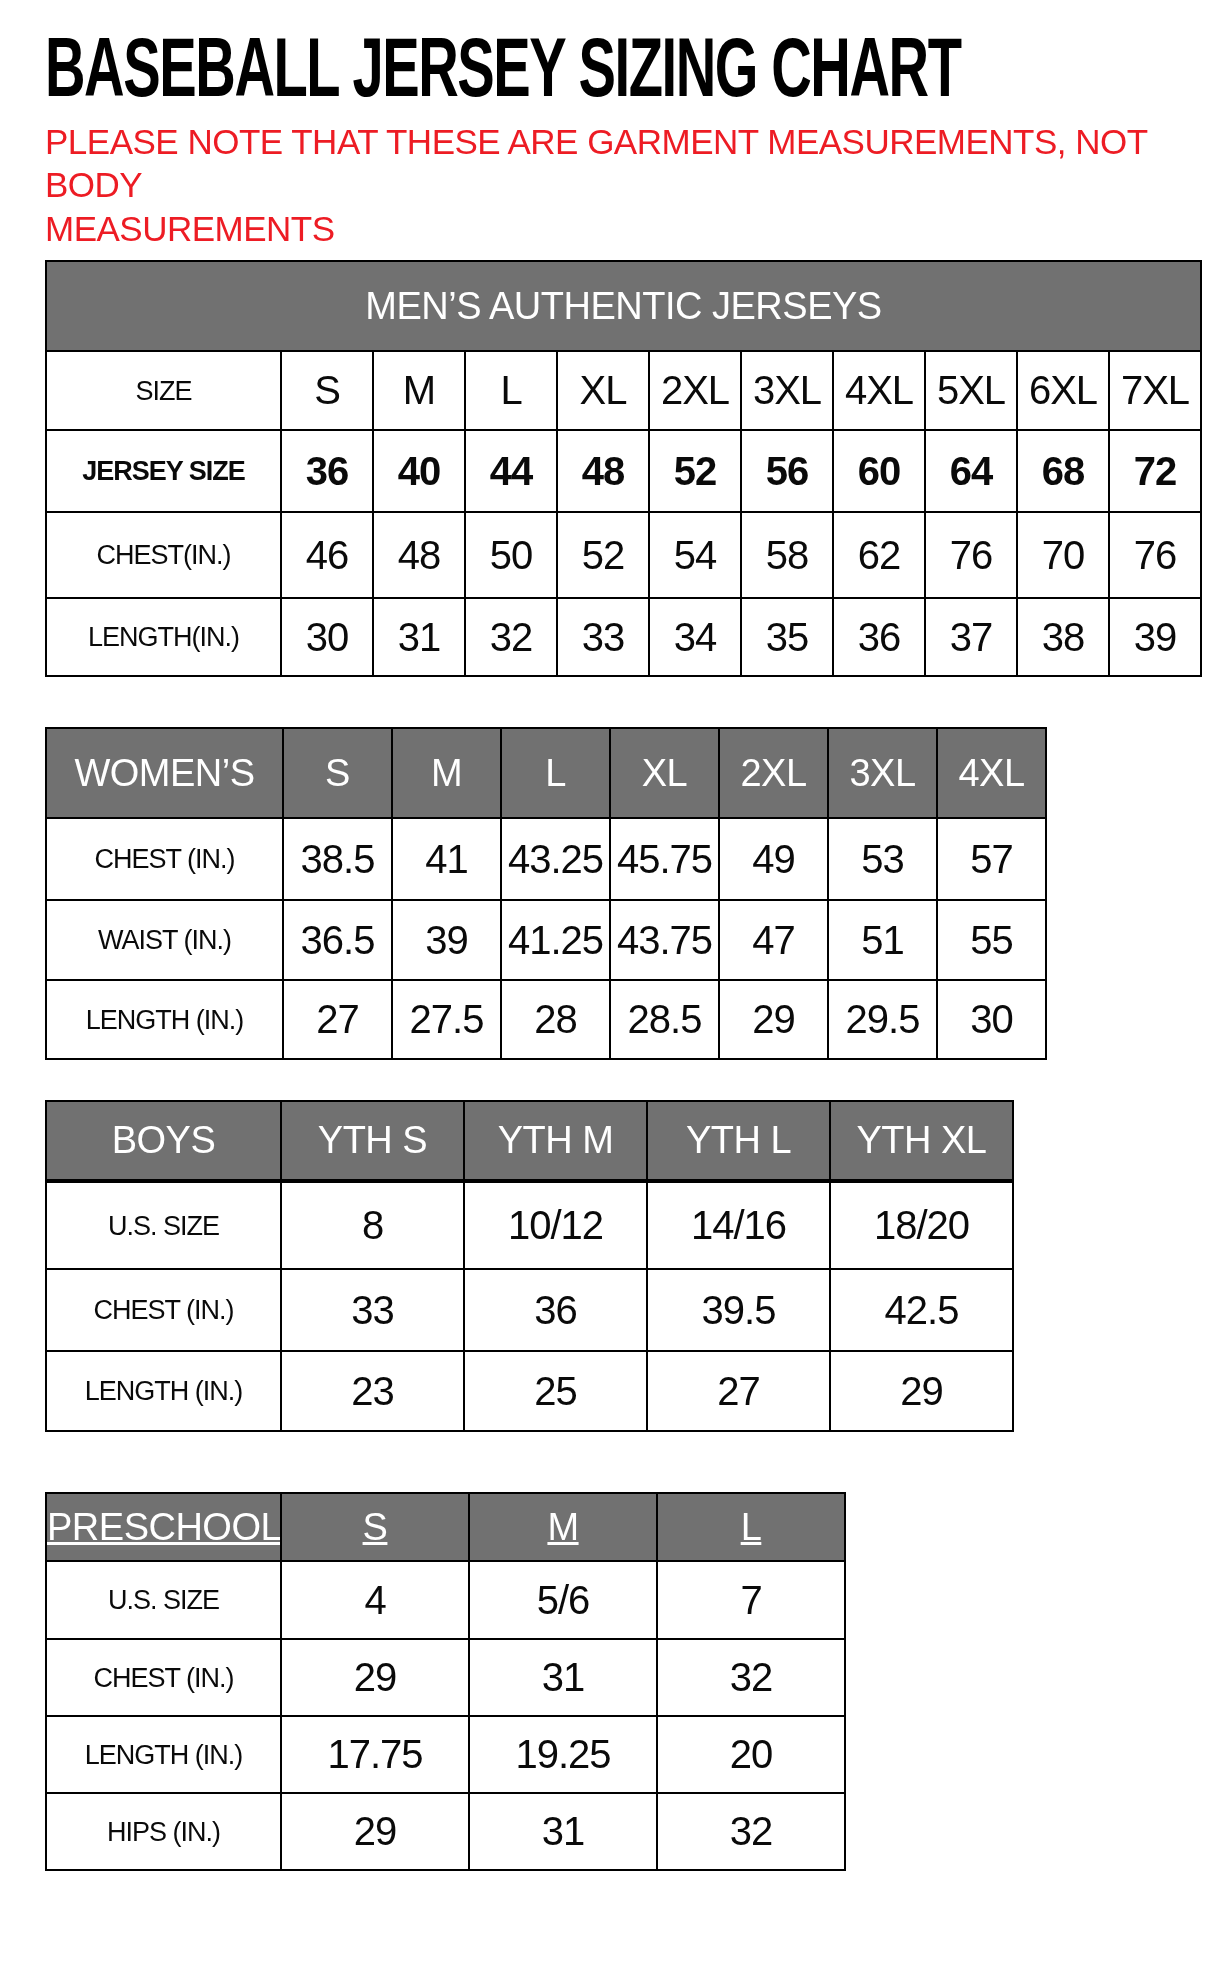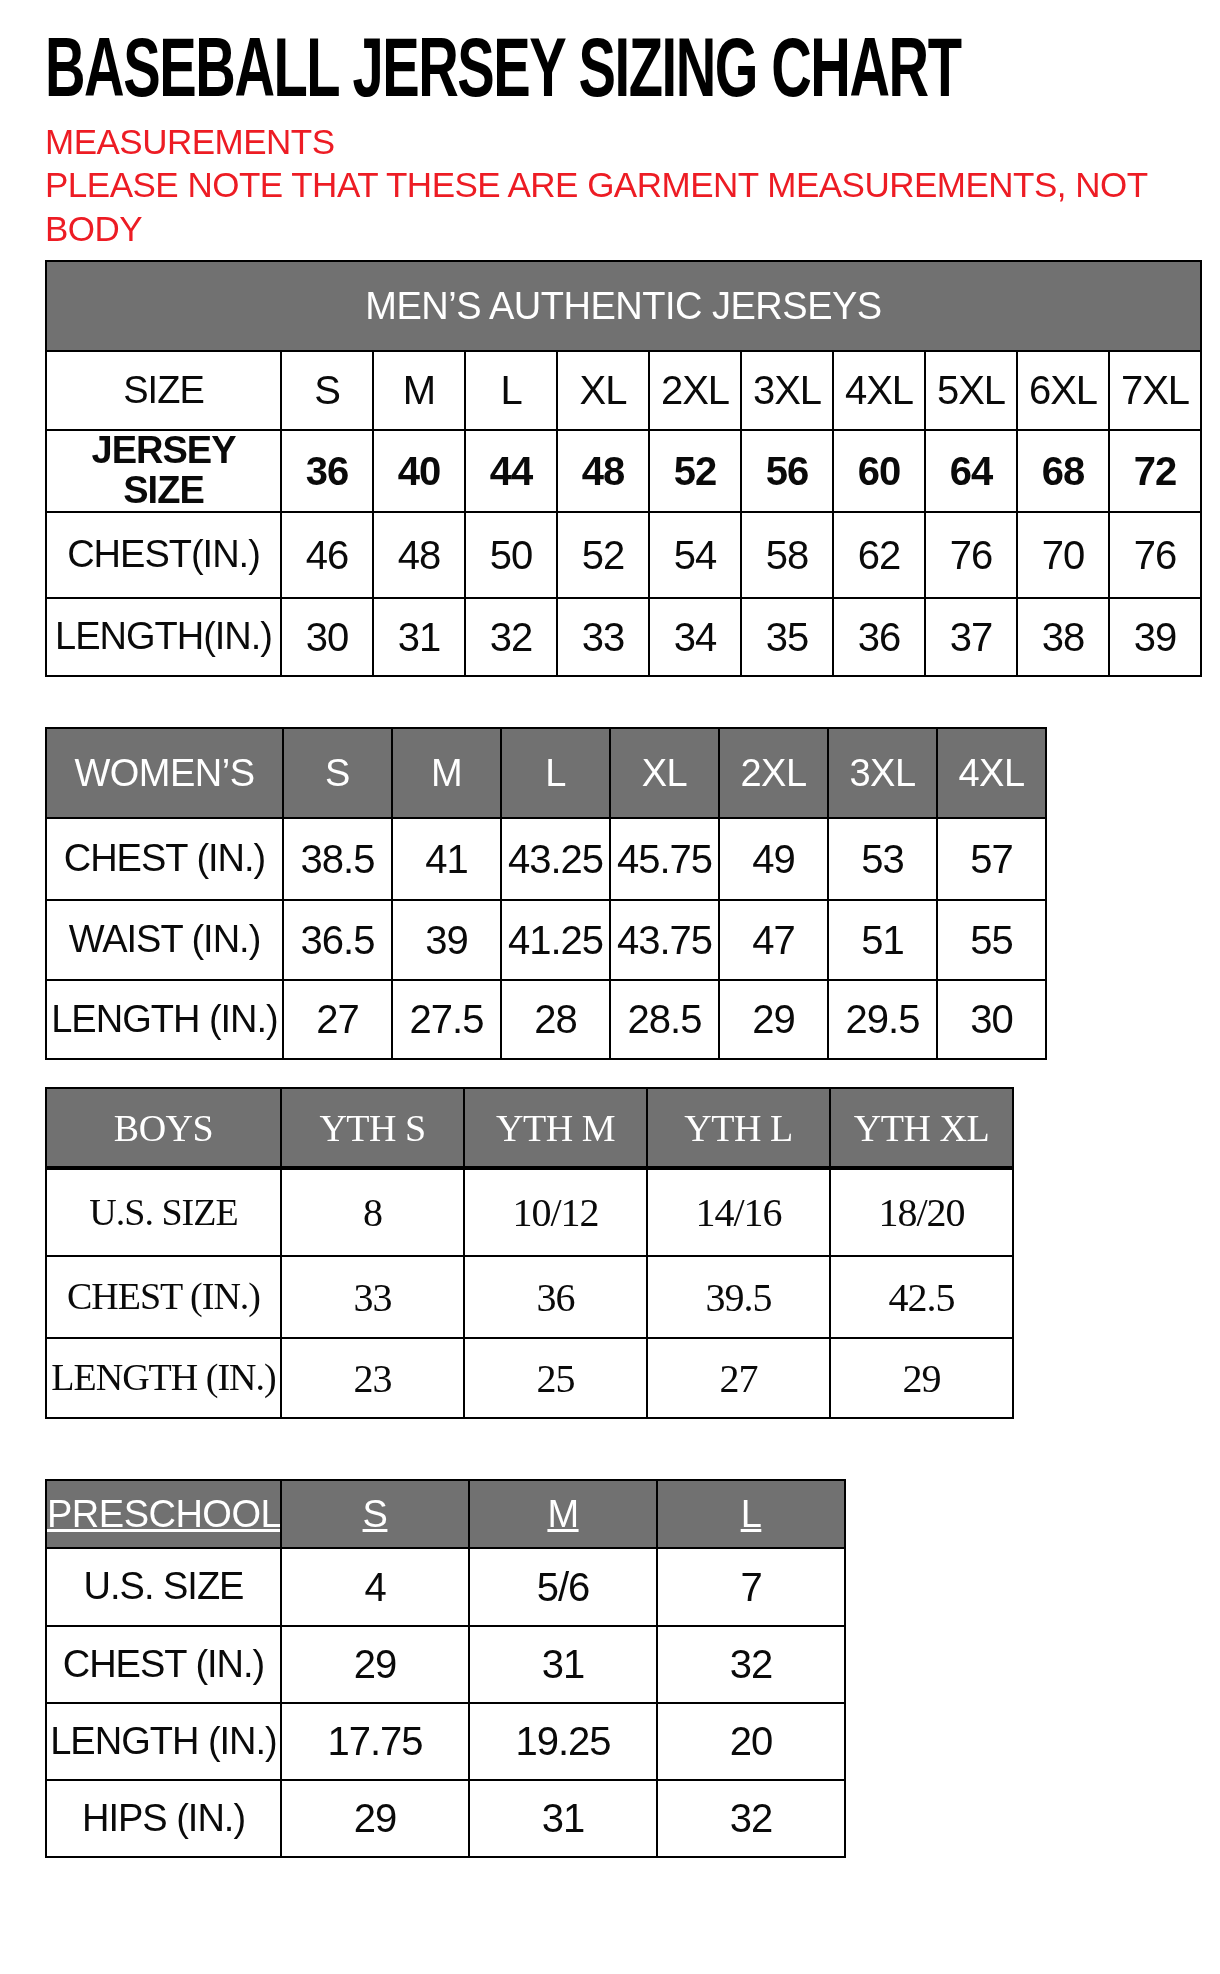--- a/index.html
+++ b/index.html
@@ -52,21 +52,21 @@
     background:var(--gray);
     color:#ffffff;
     font-size:38px;
     letter-spacing:-0.5px;
   }
   td.banner-cell{
     font-size:48px;
     letter-spacing:0.5px;
   }
   td.row-label{
-    font-size:38px;
+    font-size:27px;
     letter-spacing:-1px;
     white-space:pre-line;
     line-height:1.05;
   }
   td.v{
     font-size:40px;
     letter-spacing:-1px;
   }
   
   .mens-table{width:1155px;margin-top:10px;}
@@ -77,42 +77,42 @@
   .mens-table tr.r3 td{height:76px;}
   .mens-table td.col-hdr{font-size:40px;}
 
   .womens-table{width:1000px;margin-top:50px;}
   .womens-table tr.ghead td{height:88px;}
   .womens-table tr.r0 td{height:64px;}
   .womens-table tr.r1 td{height:80px;}
   .womens-table tr.r2 td{height:78px;}
   .womens-table tr.r3 td{height:77px;}
 
-  .boys-table{width:967px;margin-top:27px;font-family:Liberation Serif, serif;}
+  .boys-table{width:967px;margin-top:40px;}
   .boys-table tr.ghead td{height:77px;border-bottom-width:4px;}
   .boys-table tr.r0 td{height:85px;}
   .boys-table tr.r1 td{height:80px;}
   .boys-table tr.r2 td{height:78px;}
   .boys-table tr.r3 td{height:78px;}
 
   .preschool-table{width:799px;margin-top:60px;}
   .preschool-table tr.ghead td{height:66px;text-decoration:underline;}
   .preschool-table tr.r0 td{height:76px;}
   .preschool-table tr.r1 td{height:75px;}
   .preschool-table tr.r2 td{height:75px;}
   .preschool-table tr.r3 td{height:75px;}
 </style>
 </head>
 <body>
 
 <div class="page-title">BASEBALL JERSEY SIZING CHART</div>
 
 <div class="note">
+  <div>PLEASE NOTE THAT THESE ARE GARMENT MEASUREMENTS, NOT BODY</div>
   <div>MEASUREMENTS</div>
-  <div>PLEASE NOTE THAT THESE ARE GARMENT MEASUREMENTS, NOT BODY</div>
 </div>
 
 <table class="size-table mens-table">
   <colgroup>
     <col style="width:235px">
     <col style="width:92px">
       <col style="width:92px">
       <col style="width:92px">
       <col style="width:92px">
       <col style="width:92px">

